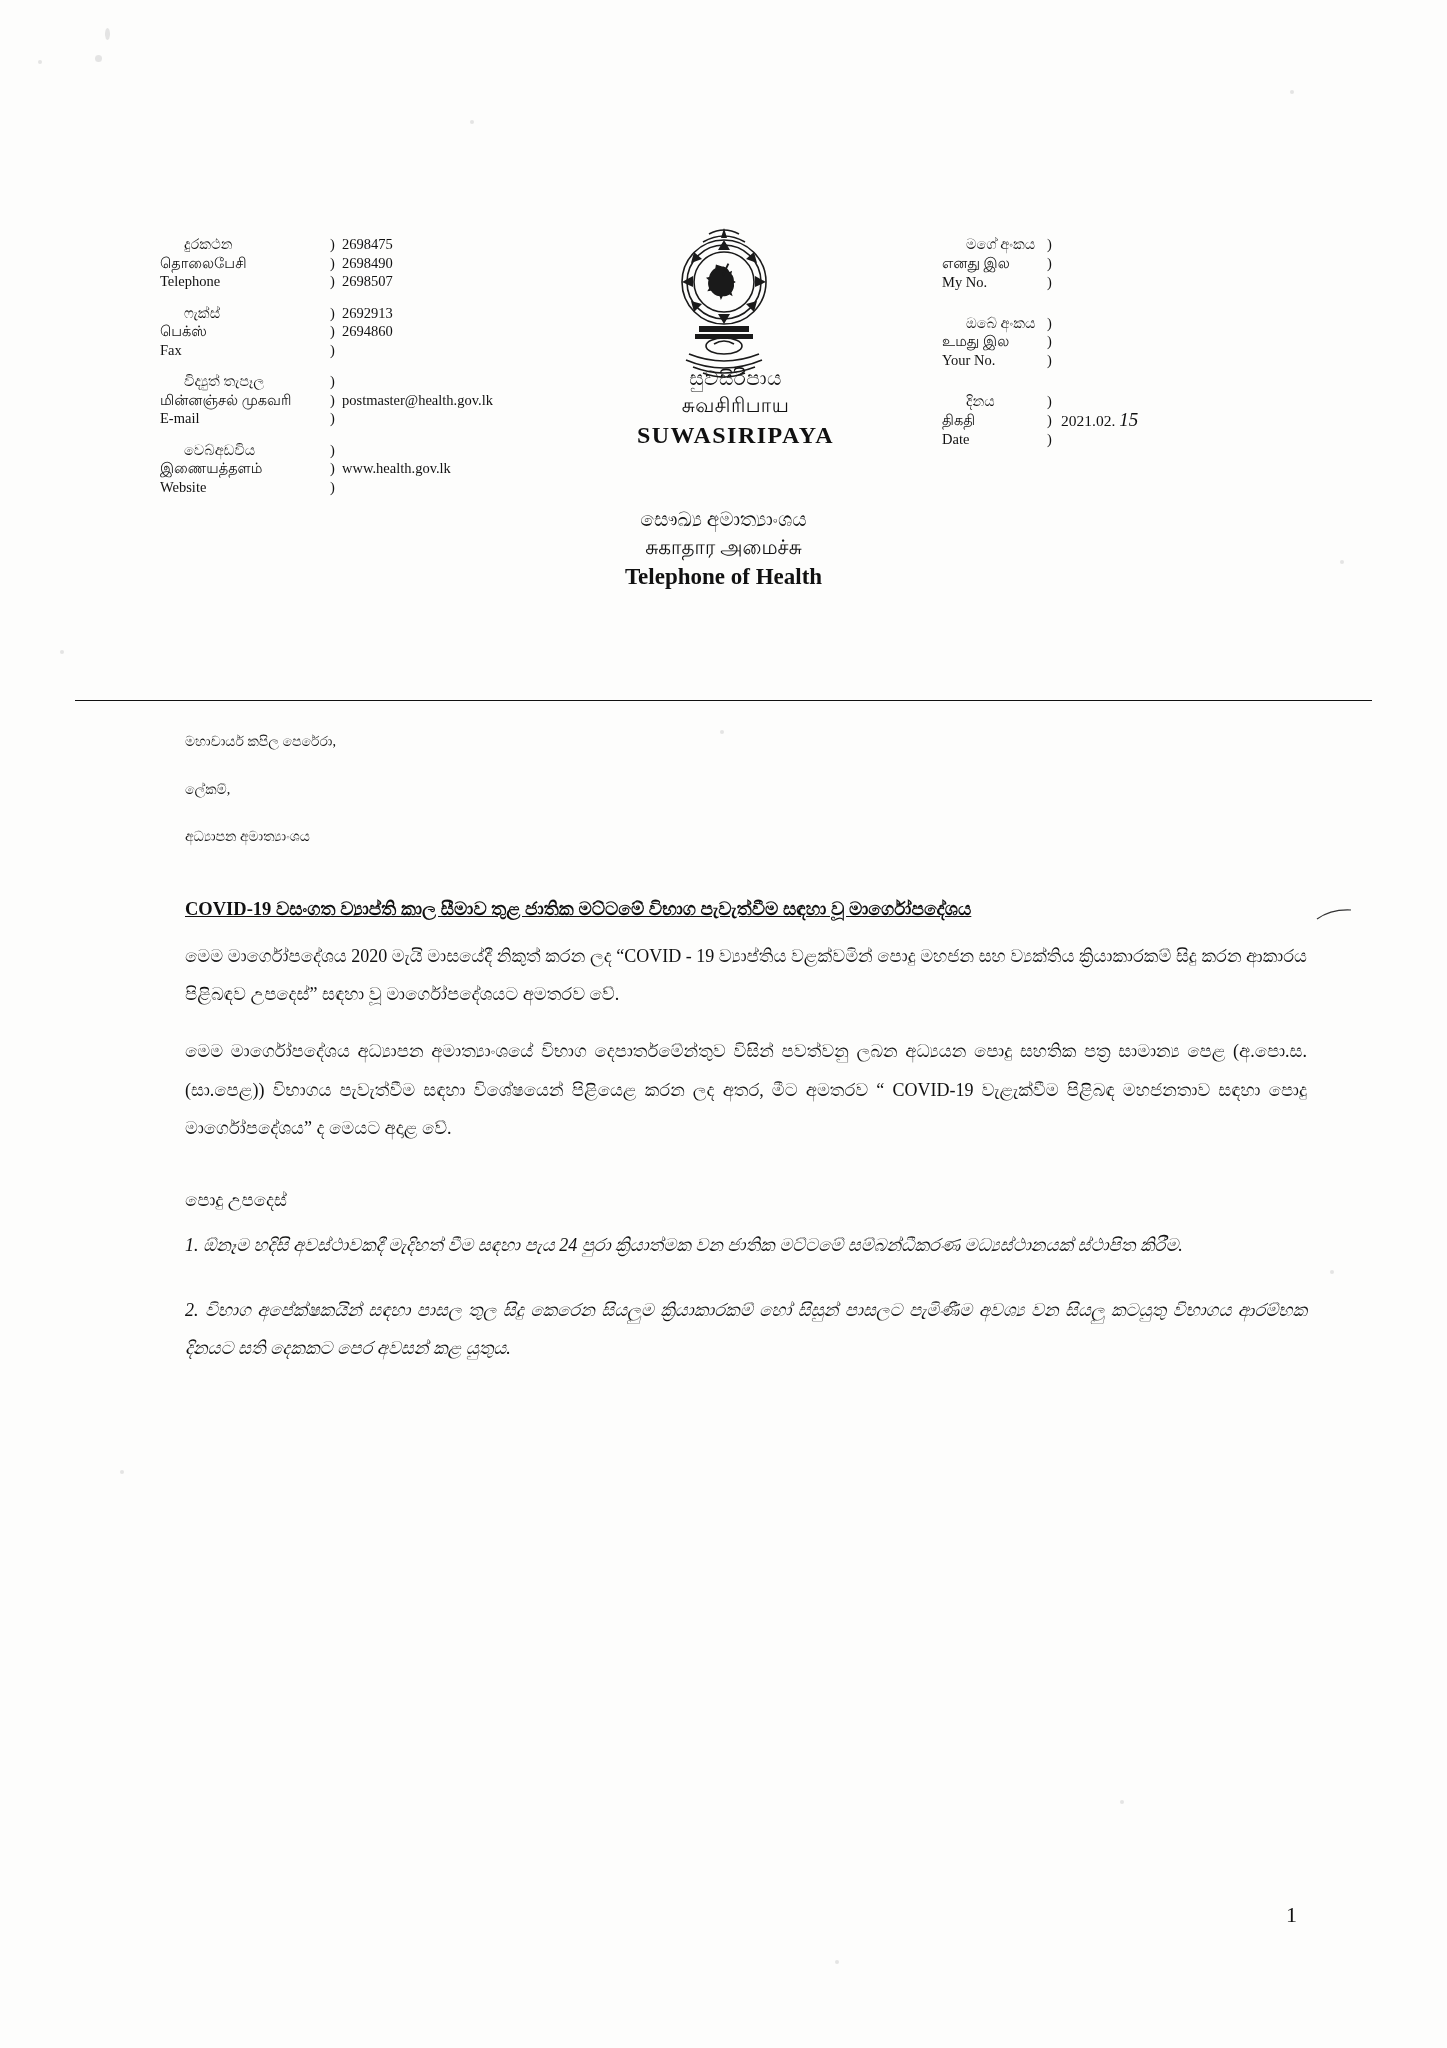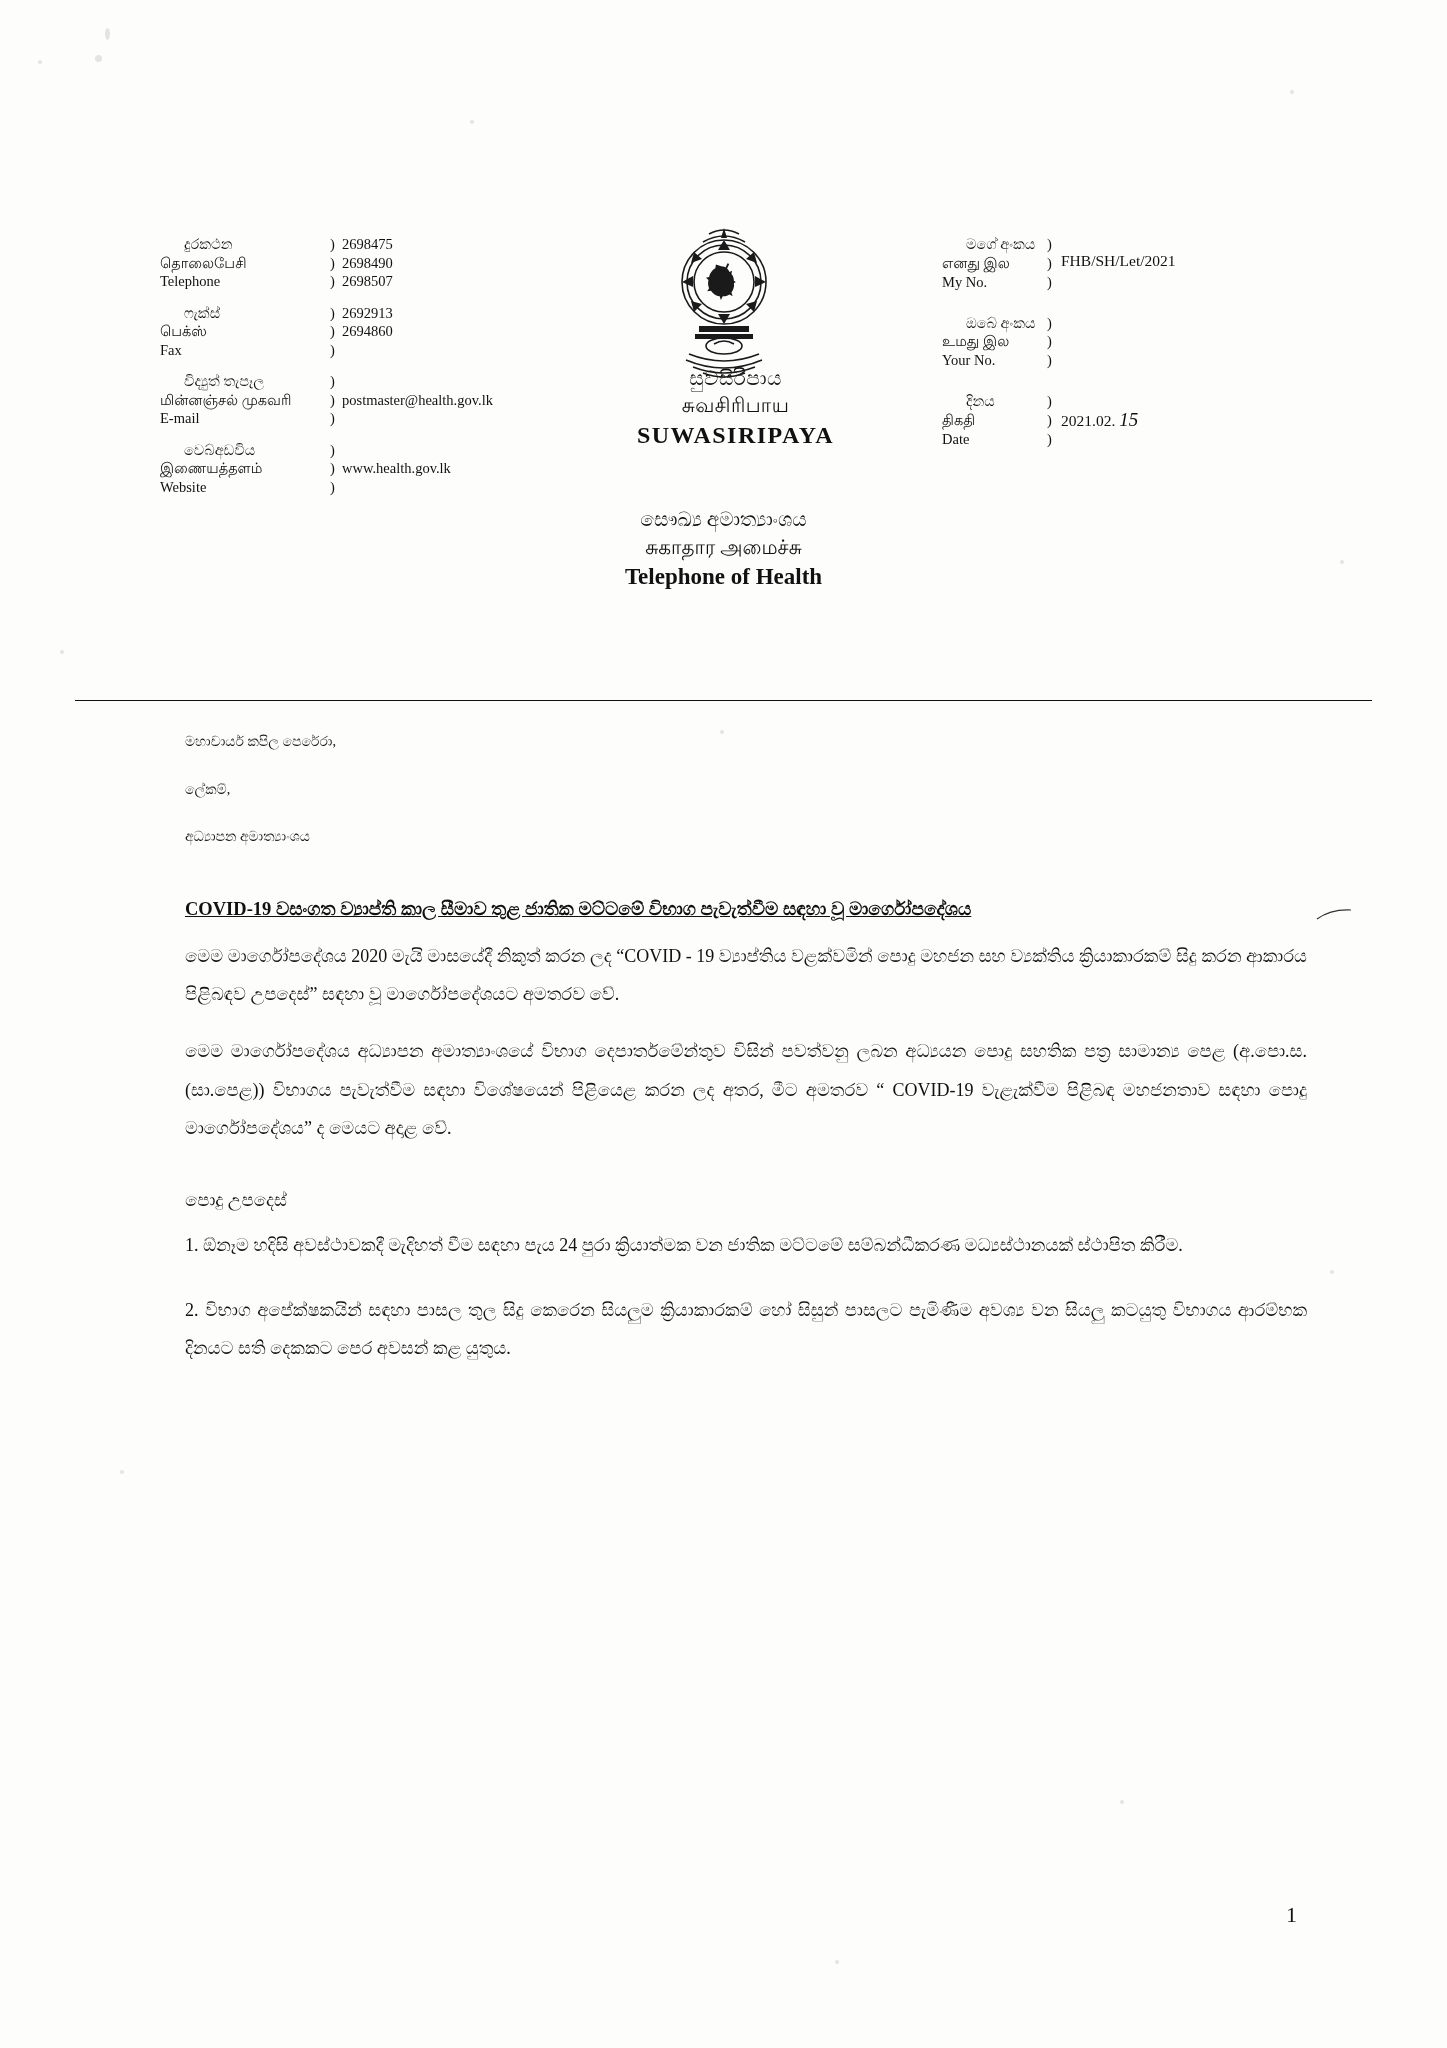--- a/index.html
+++ b/index.html
@@ -175,20 +175,21 @@
     font-size: 18px;
     line-height: 2.1;
     margin-top: 34px;
     margin-bottom: 6px;
   }
   .listitem {
     font-size: 18px;
     line-height: 2.15;
     text-align: justify;
     margin-bottom: 26px;
+    font-style: italic;
   }
 
   .page-num {
     position: absolute;
     right: 150px;
     bottom: 120px;
     font-size: 22px;
   }
   .scribble {
     position: absolute;
@@ -349,21 +350,20 @@
         <div class="ref-labels">
           <div class="si">මගේ අංකය</div>
           <div class="ta">எனது இல</div>
           <div class="en">My No.</div>
         </div>
         <div class="ref-parens">
           <div>)</div>
           <div>)</div>
           <div>)</div>
         </div>
-        <div class="ref-value">FHB/SH/Let/2021</div>
       </div>
 
       <div class="ref-row">
         <div class="ref-labels">
           <div class="si">ඔබේ අංකය</div>
           <div class="ta">உமது இல</div>
           <div class="en">Your No.</div>
         </div>
         <div class="ref-parens">
           <div>)</div>

